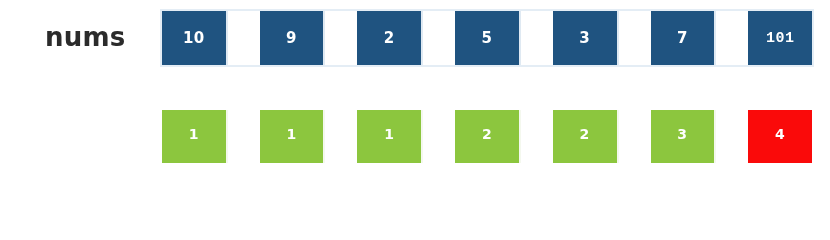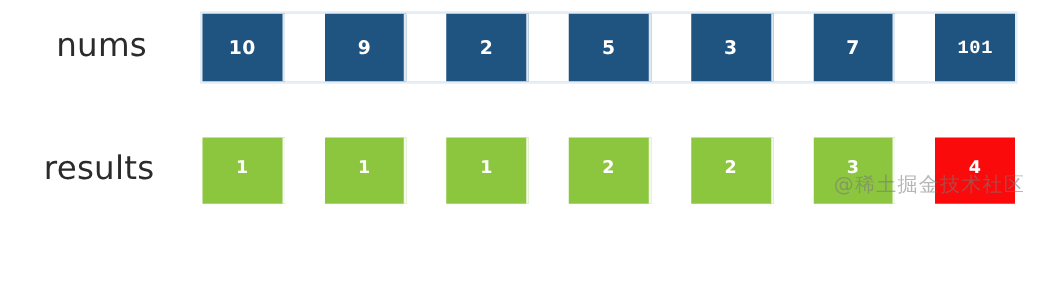--- a/index.html
+++ b/index.html
@@ -20,21 +20,21 @@
     width: 830px;
     height: 174px;
     background: #ffffff;
   }
 
   
   .row-label {
     position: absolute;
     font-family: "DejaVu Sans", sans-serif;
     font-size: 26px;
-    font-weight: 400;
+    font-weight: 700;
     color: #2b2b2b;
     letter-spacing: 0.2px;
     white-space: nowrap;
     text-align: left;
   }
   #label-nums {
     left: 45px;
     top: 22px;
   }
   #label-results {
@@ -128,27 +128,25 @@
   <div class="array-row" id="row-nums">
     <div class="cell">10</div>
     <div class="cell">9</div>
     <div class="cell">2</div>
     <div class="cell">5</div>
     <div class="cell">3</div>
     <div class="cell">7</div>
     <div class="cell">101</div>
   </div>
 
-  <div class="row-label" id="label-results">results</div>
 
   <div class="array-row" id="row-results">
     <div class="cell">1</div>
     <div class="cell">1</div>
     <div class="cell">1</div>
     <div class="cell">2</div>
     <div class="cell">2</div>
     <div class="cell">3</div>
     <div class="cell highlight">4</div>
   </div>
 
-  <div id="watermark">@稀土掘金技术社区</div>
 
 </div>
 
 </body></html>

